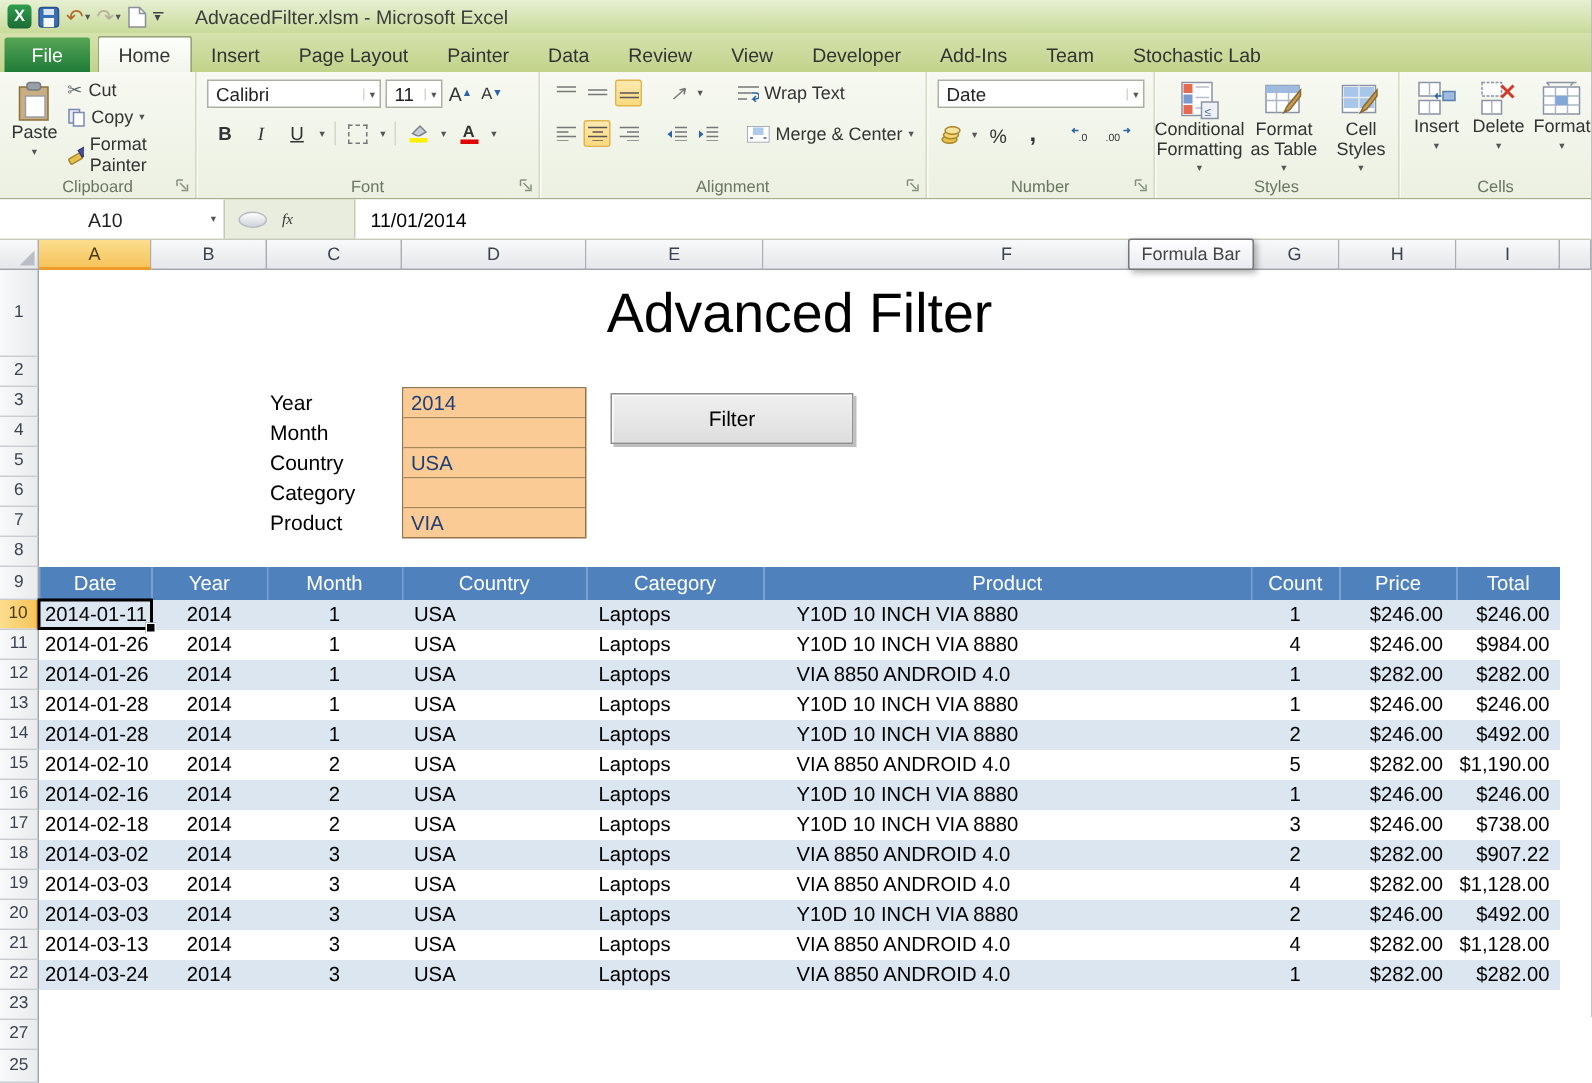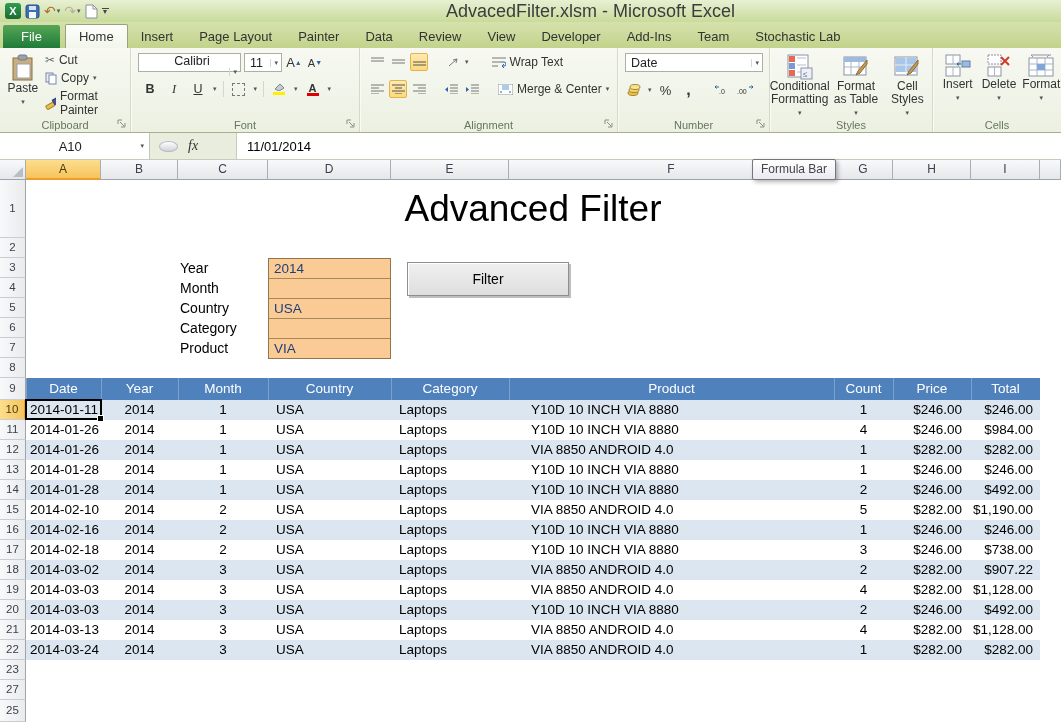--- a/index.html
+++ b/index.html
@@ -8,21 +8,21 @@
   
   #titlebar{position:absolute;left:0;top:0;width:100%;height:22px;
     background:linear-gradient(#E7F0D3,#C9DB9A);display:flex;align-items:center;}
   #qat{display:flex;align-items:center;gap:4px;padding-left:5px;height:100%;}
   .qicon{display:flex;align-items:center;justify-content:center;height:16px;}
   .excel-logo{width:16px;height:16px;background:linear-gradient(#2F9D4E,#1B6B33);border-radius:3px;
     color:#fff;font-size:11px;font-weight:bold;text-align:center;line-height:16px;}
   .mini-arrow{font-size:7px;color:#555;margin-left:1px;}
   .undo-g{color:#B06A2C;font-size:14px;line-height:14px;}
   .redo-g{color:#B9AE9C;font-size:14px;line-height:14px;}
-  #title-text{position:absolute;left:130px;right:10px;text-align:center;font-size:18px;color:#3C3C3C;}
+  #title-text{position:absolute;left:130px;right:10px;font-size:13px;color:#3C3C3C;}
   
   #tabsrow{position:absolute;left:0;top:22px;width:100%;height:26px;
     background:linear-gradient(#D5E2AD,#C2D38B);display:flex;align-items:flex-end;padding-left:3px;box-sizing:border-box;}
   .tab{height:23px;line-height:23px;padding:0 13px;font-size:13px;color:#333;border-radius:2px 2px 0 0;}
   .tab.file{background:linear-gradient(#56A556,#1F7B38);color:#fff;margin-right:5px;padding:0 18px;}
   .tab.active{background:linear-gradient(#FDFEFB,#F2F5EB);border:1px solid #96A37C;border-bottom:none;color:#333;}
   
   #ribbon{position:absolute;left:0;top:48px;width:100%;height:85px;
     background:linear-gradient(#F7F9F2,#ECF0E1);border-bottom:1px solid #A6B08D;display:flex;box-sizing:border-box;}
   .rgroup{position:relative;height:100%;border-right:1px solid #D4DAC4;box-shadow:1px 0 0 #FAFBF6;box-sizing:border-box;flex:0 0 auto;}
@@ -40,21 +40,21 @@
   .rrow{display:flex;align-items:center;}
   
   #fbar{position:absolute;left:0;top:133px;width:100%;height:27px;background:#E8EDDD;
     border-bottom:1px solid #C6CCBA;display:flex;box-sizing:border-box;}
   #namebox{width:150px;background:#fff;border-right:1px solid #C2C8B8;display:flex;align-items:center;
     font-size:13px;color:#222;box-sizing:border-box;}
   #namebox .nb-val{flex:1;text-align:center;}
   #namebox .dd{padding-right:5px;}
   #fmid{width:86px;display:flex;align-items:center;gap:10px;padding-left:9px;box-sizing:border-box;}
   #fcircle{width:17px;height:9px;border-radius:50%;background:linear-gradient(#FDFDFD,#CFD4DA);border:1px solid #B5BBC4;}
-  #fxlbl{font-family:"Liberation Serif",serif;font-style:italic;font-size:14px;color:#333;}
+  #fxlbl{font-family:"Liberation Serif",serif;font-style:italic;font-size:10px;color:#333;}
   #fvalue{flex:1;background:#fff;border-left:1px solid #C6CCBA;font-size:13px;color:#000;
     display:flex;align-items:center;padding-left:10px;}
   
   #colhdr{position:absolute;left:0;top:160px;width:100%;height:20px;}
   .colcell{position:absolute;top:0;height:19px;line-height:19px;text-align:center;font-size:12px;color:#39424E;
     background:linear-gradient(#F8F9FA,#E5E7EA);border-right:1px solid #A9AEB5;border-bottom:1px solid #9FA4AB;box-sizing:content-box;}
   .colcell.sel{background:linear-gradient(#FCDE8E,#F6C45C);border-bottom:2px solid #ED9D2C;height:18px;color:#4A3A10;}
   #corner{position:absolute;left:0;top:0;width:25px;height:19px;background:linear-gradient(#F8F9FA,#E5E7EA);
     border-right:1px solid #A9AEB5;border-bottom:1px solid #9FA4AB;}
   #corner:after{content:"";position:absolute;right:2px;bottom:2px;border-left:10px solid transparent;border-bottom:10px solid #B9BEC5;}
@@ -176,21 +176,21 @@
         </div>
       </div>
       <div class="glabel">Clipboard</div>
       <svg class="launcher" width="11" height="11">
           <path d="M1 1 h4 M1 1 v4 M3 3 l4 4 M8 4 v4 h-4" fill="none" stroke="#6E7866"></path>
         </svg>
     </div>
 
     <div class="rgroup" style="width:229px;">
       <div class="rrow" style="padding:5px 0 0 7px;gap:3px;">
-        <div class="combo" style="width:103px;flex-direction:column;">
+        <div class="combo" style="width:116px;">
           <span>Calibri</span>
             <span class="dd">▾</span>
         </div>
         <div class="combo" style="width:38px;">
           <span>11</span>
             <span class="dd">▾</span>
         </div>
         <div class="fbtn" style="font-size:13px;">A<span style="font-size:7px;vertical-align:top;color:#2C62A8;">▲</span></div>
         <div class="fbtn" style="font-size:11px;">A<span style="font-size:7px;vertical-align:top;color:#2C62A8;">▼</span></div>
       </div>

